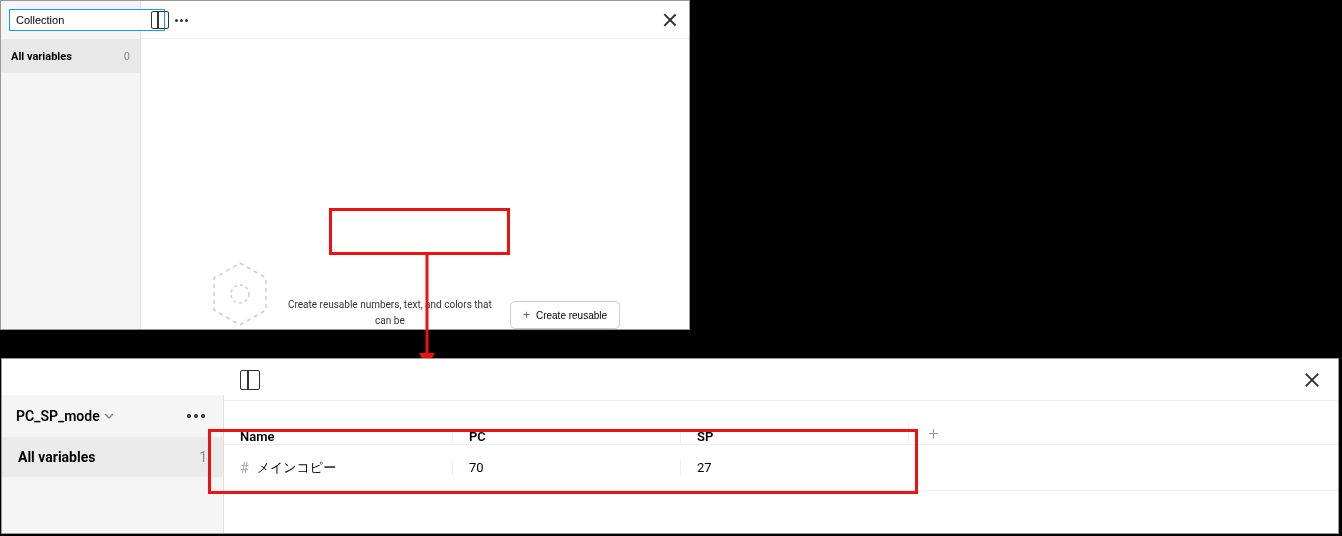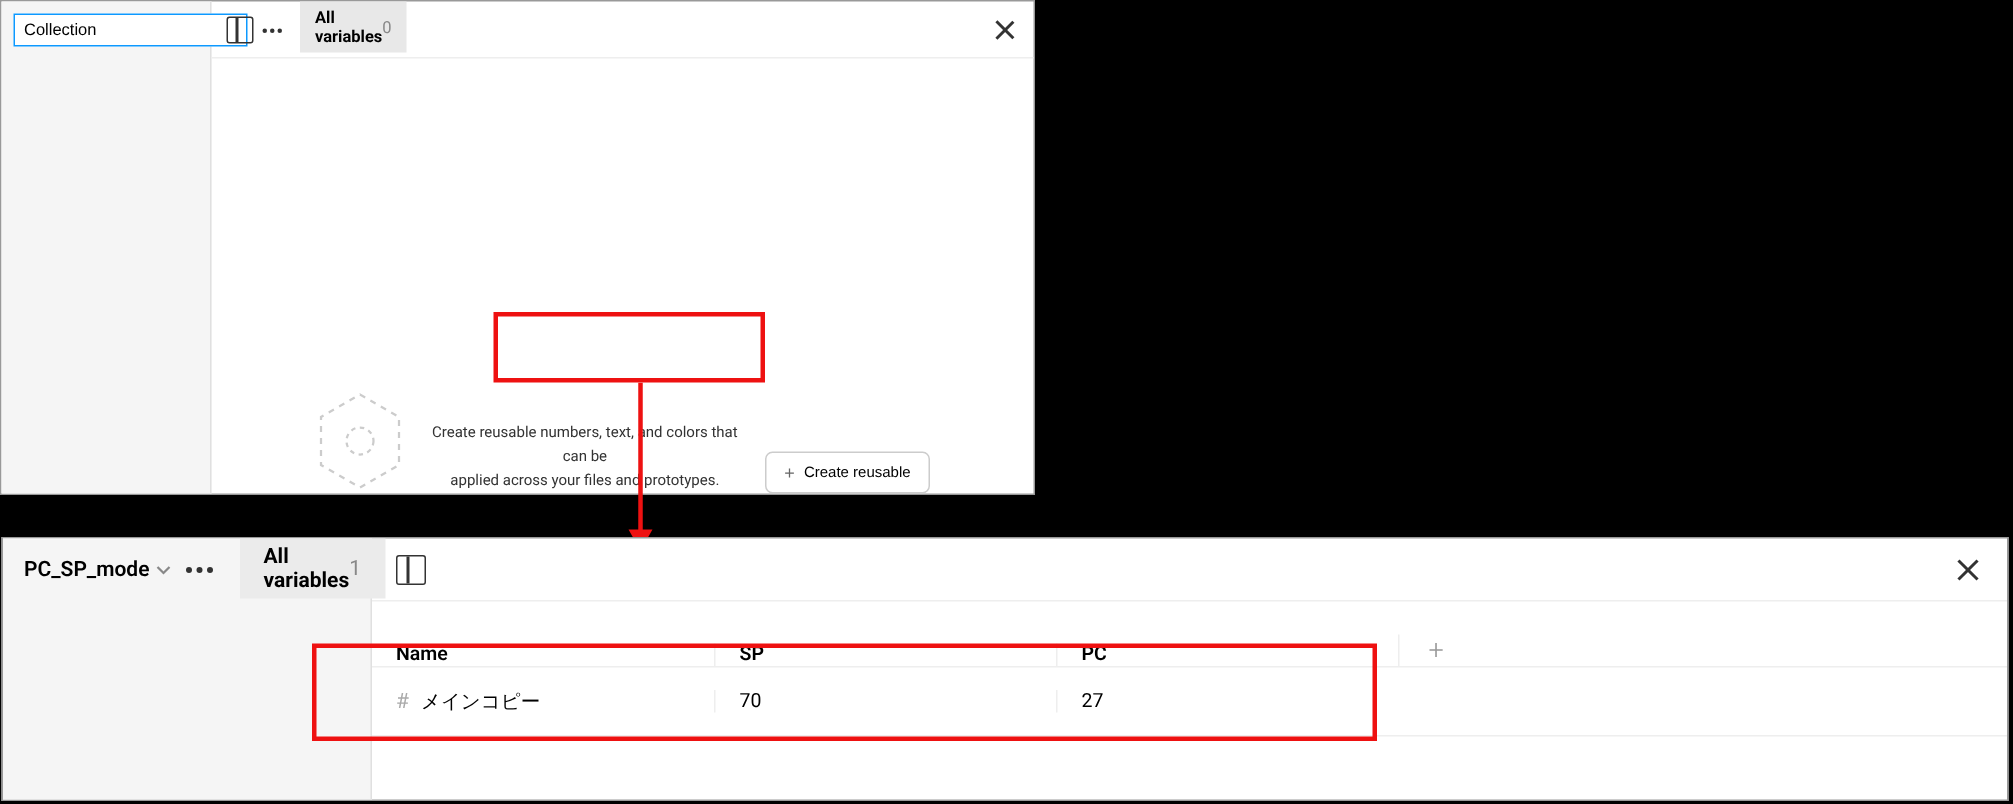--- a/index.html
+++ b/index.html
@@ -2,23 +2,23 @@
 <html><head>
 <meta charset="utf-8">
 <style>
 * { box-sizing: border-box; margin: 0; padding: 0; }
 body { font-family: -apple-system, BlinkMacSystemFont, "Segoe UI", Roboto, sans-serif; background: #000; width: 1342px; height: 536px; position: relative; }
 
 .panel { position: absolute; background: #fff; border: 1px solid #999; display: flex; }
 .panel-1 { left: 0; top: 0; width: 690px; height: 330px; }
 .panel-2 { left: 1px; top: 358px; width: 1338px; height: 176px; }
 
-.sidebar { background: #f5f5f5; border-right: 1px solid #e0e0e0; display: flex; flex-direction: row; }
+.sidebar { background: #f5f5f5; border-right: 1px solid #e0e0e0; display: flex; flex-direction: column; }
 .sb1 { width: 140px; }
-.sb2 { width: 246px; }
+.sb2 { width: 222px; margin-top: 36px; }
 
 .sb-top { display: flex; align-items: center; height: 38px; padding: 0 8px; gap: 6px; }
 .collection-input { flex: 1; border: 1.5px solid #0d99ff; padding: 4px 6px; font-size: 11px; background: #fff; outline: none; }
 .collection-name { display: flex; align-items: center; gap: 4px; font-size: 14px; font-weight: 600; color: #000; cursor: pointer; }
 .chevron-down { width: 10px; height: 10px; }
 .more-btn { display: flex; gap: 2px; cursor: pointer; padding: 4px; }
 .more-btn span { width: 3px; height: 3px; background: #333; border-radius: 50%; }
 .more-btn-2 { display: flex; gap: 3px; cursor: pointer; padding: 4px; }
 .more-btn-2 span { width: 4px; height: 4px; background: #333; border-radius: 50%; }
 
@@ -90,21 +90,20 @@
     </div>
     <div class="empty">
       <div class="hex">
         <svg viewBox="0 0 60 70">
           <polygon points="30,4 56,19 56,51 30,66 4,51 4,19" fill="none" stroke="#ccc" stroke-width="1.5" stroke-dasharray="4 4"></polygon>
           <circle cx="30" cy="35" r="9" fill="none" stroke="#ccc" stroke-width="1.5" stroke-dasharray="3 3"></circle>
         </svg>
       </div>
       <div class="empty-text">
         <div>Create reusable numbers, text, and colors that can be</div>
-        <div>applied across your files and prototypes.</div>
       </div>
       <button class="create-btn">
         <span class="plus">+</span>
         <span>Create reusable</span>
       </button>
     </div>
   </div>
 </div>
 
 <div class="highlight-1"></div>
@@ -134,22 +133,22 @@
       <span class="sb-row-count">1</span>
     </div>
   </div>
   <div class="main">
     <div class="main-top-2">
       <div class="sidebar-toggle-2"></div>
       <div class="close-btn-2"></div>
     </div>
     <div class="table-header">
       <div class="col-name">Name</div>
+      <div class="col-mode">PC</div>
       <div class="col-mode">SP</div>
-      <div class="col-mode">PC</div>
       <div class="col-add">
         <span class="add-mode">+</span>
       </div>
     </div>
     <div class="table-row">
       <div class="col-name">
         <span class="hash-icon">#</span>
         <span>メインコピー</span>
       </div>
       <div class="col-mode">70</div>

